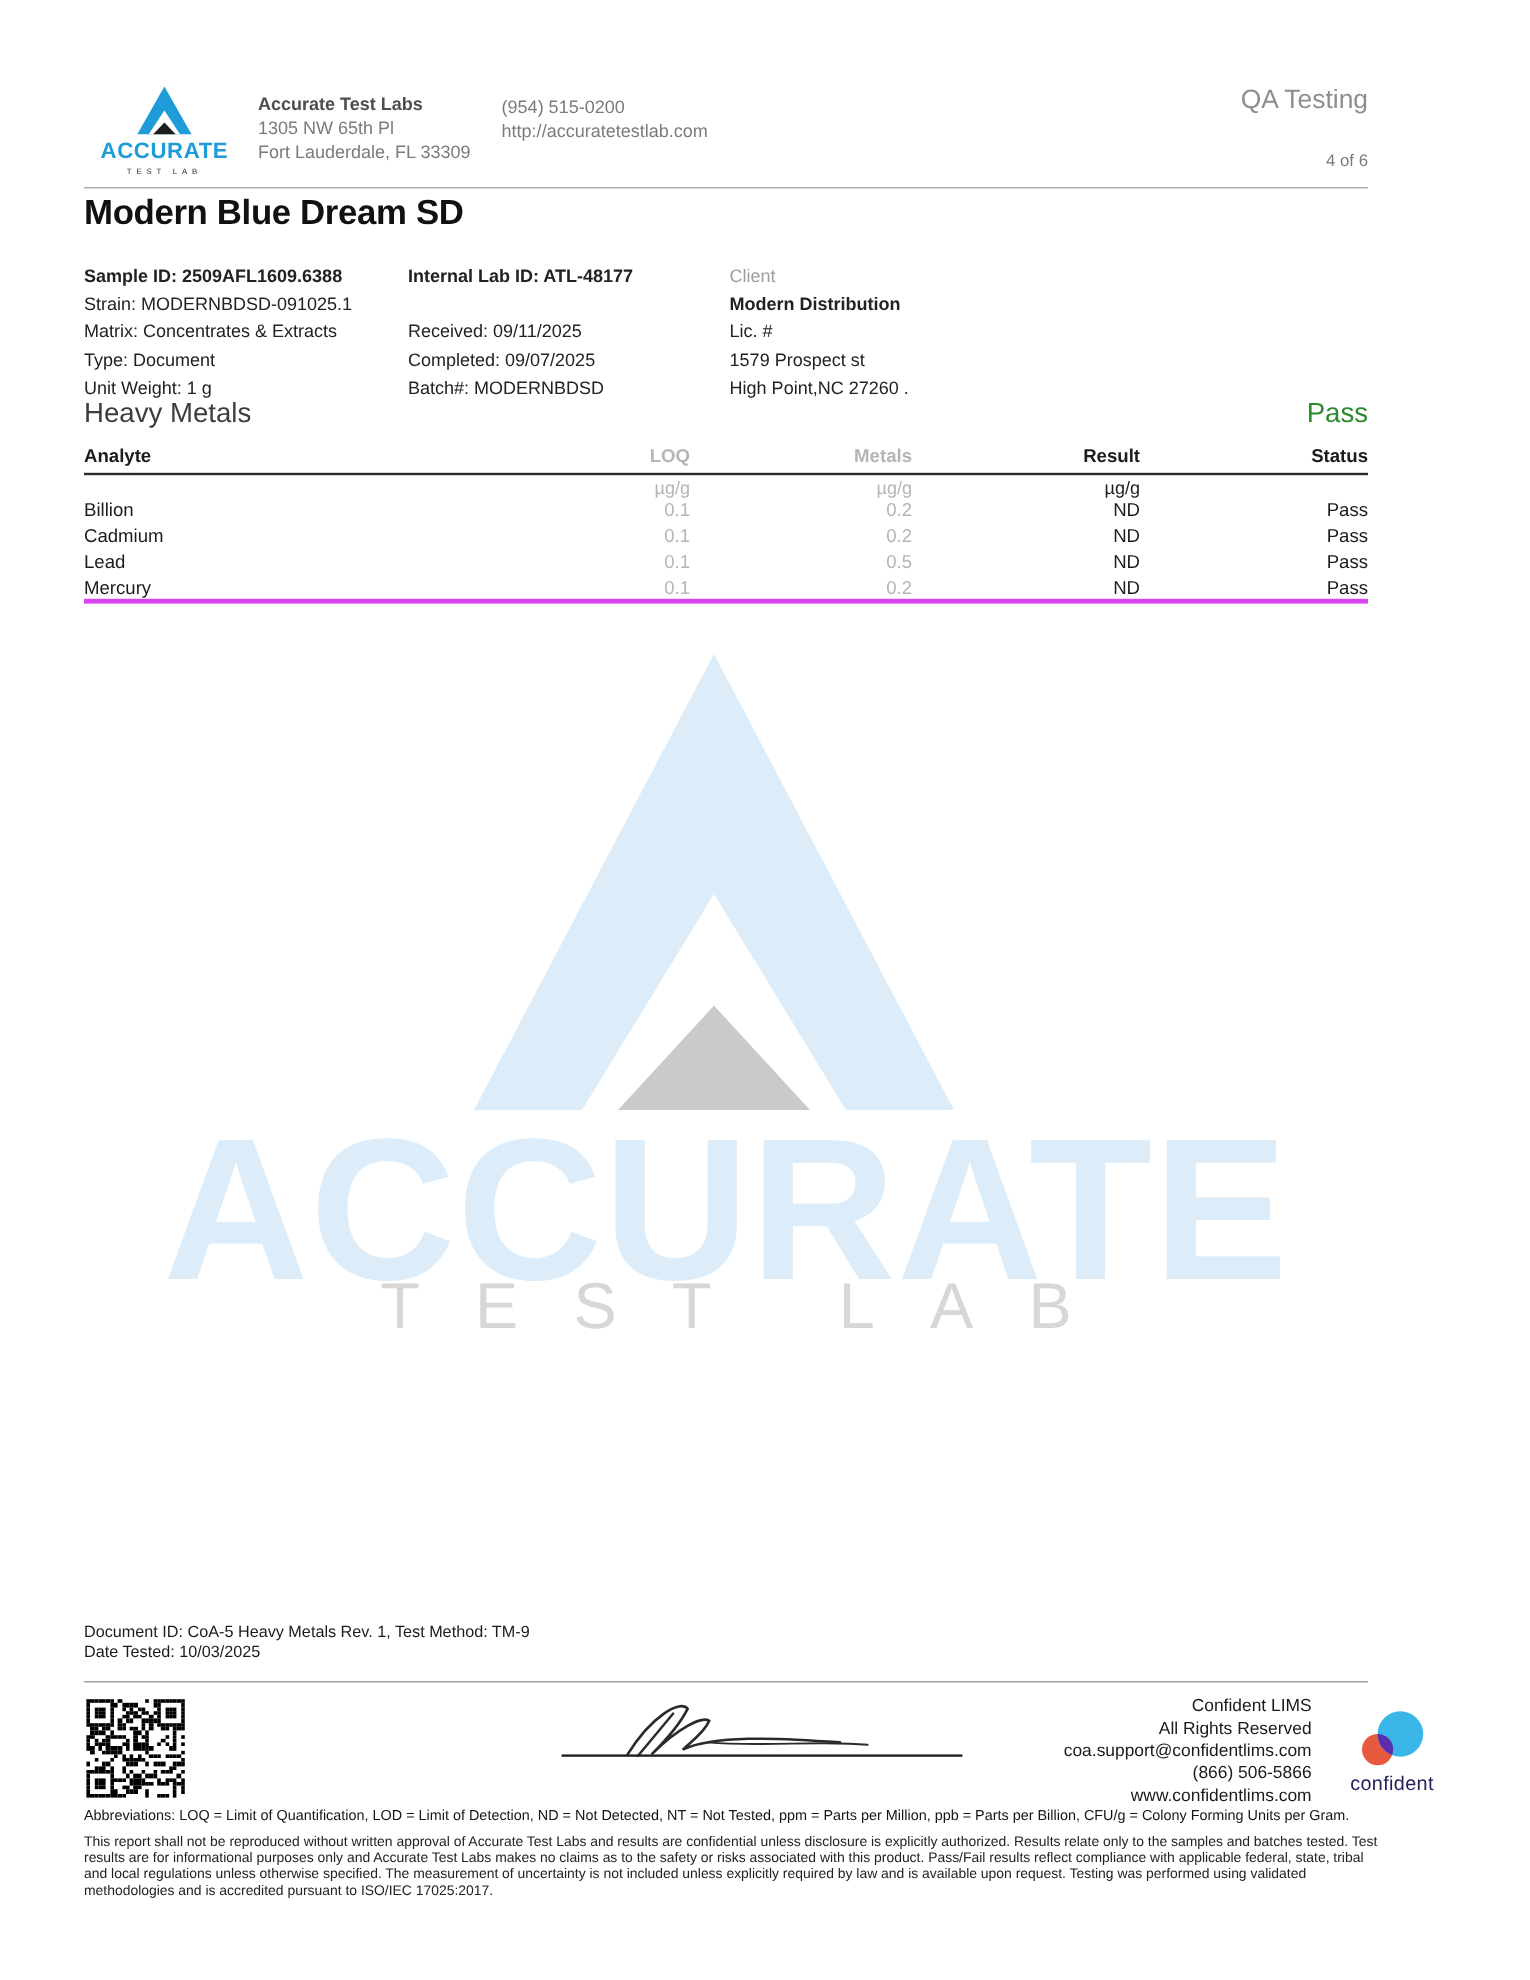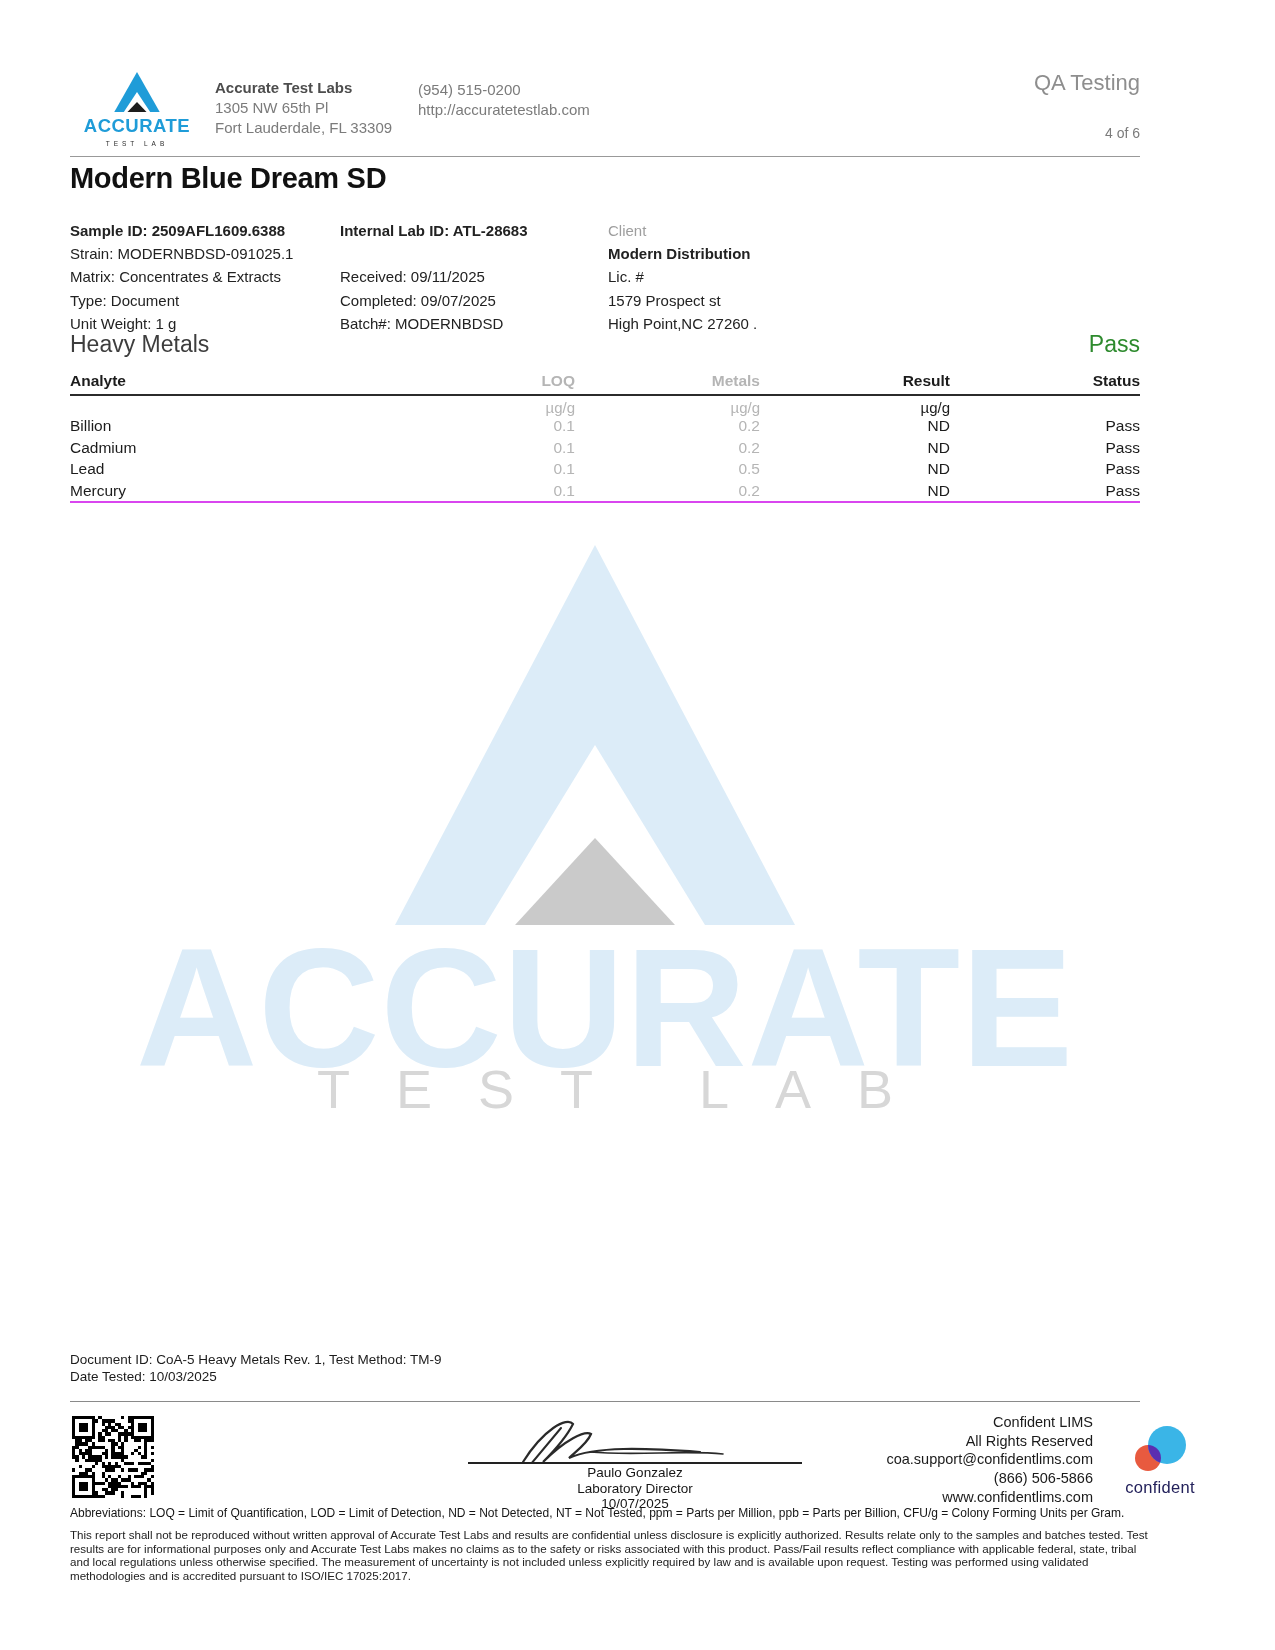--- a/index.html
+++ b/index.html
@@ -31,21 +31,21 @@
   .section-title { font-size:23px; color:#3d3d3d; }
   .section-pass { font-size:23px; color:#2d8a2d; }
 
   .tbl { position:absolute; left:70px; top:372px; width:1070px; }
   .trow { display:grid; grid-template-columns:260px 245px 185px 190px 190px; }
   .trow > div:nth-child(n+2) { text-align:right; }
   .thead { font-size:15.5px; font-weight:bold; padding-bottom:4px; border-bottom:2px solid #2b2b2b; }
   .gray { color:#b5b5b5; }
   .tunits { font-size:15px; height:21px; padding-top:3px; }
   .tdata { font-size:15.5px; height:21.5px; }
-  .tbl-bottom { border-bottom:2px solid #d946ef; }
+  .tbl-bottom { border-bottom:4px solid #d946ef; }
 
   
   .wm-tri { position:absolute; left:395px; top:545px; width:400px; height:380px; }
   .wm-word { position:absolute; left:70px; top:924px; width:1070px; text-align:center;
              font-size:168px; font-weight:800; color:#dcecf8; letter-spacing:1px; line-height:168px; }
   .wm-sub { position:absolute; left:70px; top:1058px; width:1070px; text-align:center;
             font-size:54px; color:#d7d7d7; letter-spacing:46px; text-indent:46px; }
 
   
   .docinfo { position:absolute; left:70px; top:1352px; font-size:13.5px; line-height:16.5px; color:#1c1c1c; }
@@ -102,21 +102,21 @@
 
   <div class="info-col col1">
     <div class="b">Sample ID: 2509AFL1609.6388</div>
     <div>Strain: MODERNBDSD-091025.1</div>
     <div>Matrix: Concentrates &amp; Extracts</div>
     <div>Type: Document</div>
     <div>Unit Weight: 1 g</div>
   </div>
 
   <div class="info-col col2">
-    <div class="b">Internal Lab ID: ATL-28683</div>
+    <div class="b">Internal Lab ID: ATL-48177</div>
     <div>&nbsp;</div>
     <div>Received: 09/11/2025</div>
     <div>Completed: 09/07/2025</div>
     <div>Batch#: MODERNBDSD</div>
   </div>
 
   <div class="info-col col3">
     <div class="muted">Client</div>
     <div class="b">Modern Distribution</div>
     <div>Lic. #</div>
@@ -509,25 +509,20 @@
       <div style="left:80%;top:96%;width:4%;height:4%"></div>
       <div style="left:88%;top:96%;width:4%;height:4%"></div>
     </div>
 
   <svg class="sig-squiggle" viewBox="0 0 300 52">
     <path d="M28 50 C48 18 72 4 78 12 C70 28 56 42 48 50 C70 28 90 18 96 22 C92 32 80 40 74 46 C100 34 150 36 205 40" fill="none" stroke="#2a2a2a" stroke-width="2.2" stroke-linecap="round"></path>
     <path d="M36 52 L66 16" fill="none" stroke="#2a2a2a" stroke-width="2" stroke-linecap="round"></path>
     <path d="M95 40 C140 44 190 38 228 42" fill="none" stroke="#2a2a2a" stroke-width="1.6" stroke-linecap="round"></path>
   </svg>
   <div class="sig-line"></div>
-  <div class="sig-text">
-    <div>Paulo Gonzalez</div>
-    <div>Laboratory Director</div>
-    <div>10/07/2025</div>
-  </div>
 
   <div class="lims">
     <div>Confident LIMS</div>
     <div>All Rights Reserved</div>
     <div>coa.support@confidentlims.com</div>
     <div>(866) 506-5866</div>
     <div>www.confidentlims.com</div>
   </div>
 
   <div class="confident">

